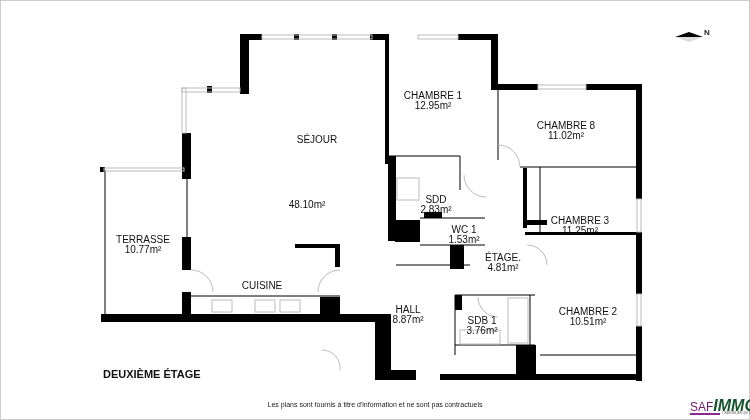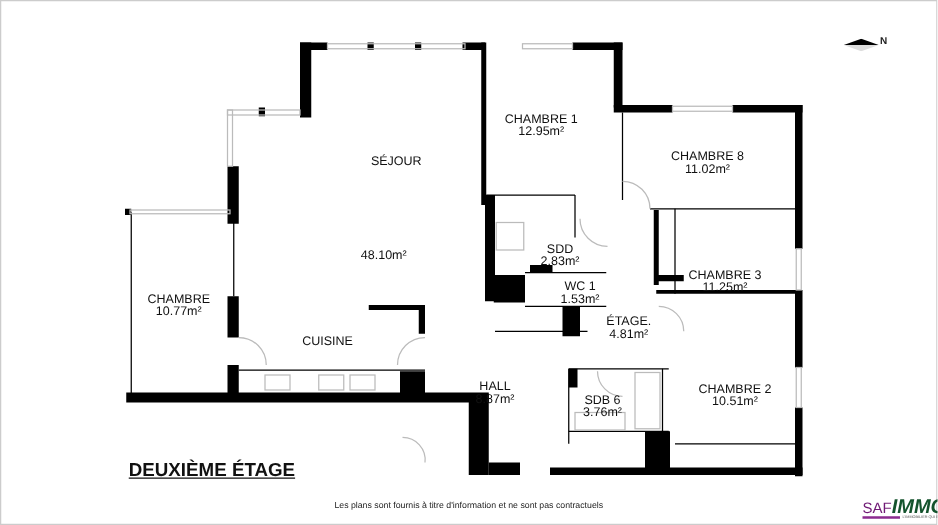--- a/index.html
+++ b/index.html
@@ -1,20 +1,20 @@
 <!DOCTYPE html>
 <html><head>
 <meta charset="utf-8">
 <style>
   html,body{margin:0;padding:0;background:#fff;}
   body{width:750px;height:420px;position:relative;overflow:hidden;font-family:"Liberation Sans",sans-serif;}
   .frame{position:absolute;left:0;top:0;width:748px;height:418px;border:1px solid #ccc;}
   svg{position:absolute;left:0;top:0;}
   .lbl{position:absolute;text-align:center;font-size:10px;color:#111;line-height:10px;white-space:nowrap;transform:translateX(-50%);}
-  .floor{position:absolute;left:103px;top:368px;font-size:15px;font-weight:bold;color:#111;text-decoration:underline;}
+  .floor{position:absolute;left:103px;top:368px;font-size:11px;font-weight:bold;color:#111;}
   .disc{position:absolute;left:0;width:750px;top:401px;text-align:center;font-size:7px;color:#222;}
   .logo{position:absolute;left:690px;top:397px;}
   .logo .saf{color:#701a75;font-size:12px;letter-spacing:0px;}
   .logo .immo{color:#14532d;font-size:16px;font-weight:bold;font-style:italic;}
   .logo .bar{position:absolute;left:0;top:16px;width:30px;height:2px;background:#8b2b8f;}
   .logo .tag{position:absolute;left:32px;top:14px;font-size:3px;color:#555;white-space:nowrap;}
   .compass{position:absolute;left:675px;top:28px;}
   .compass .n{position:absolute;left:29px;top:0;font-size:8px;font-weight:bold;color:#222;}
 </style>
 </head>
@@ -108,67 +108,67 @@
 </svg>
 
 <div class="compass">
   <svg width="28" height="10" style="position:static">
       <polygon points="0,5 14,0 28,5" fill="#000"></polygon>
       <polygon points="0,5 14,10 28,5" fill="#ddd"></polygon>
     </svg>
   <span class="n">N</span>
 </div>
 
-<div class="lbl" style="left:317px;top:125px">
+<div class="lbl" style="left:317px;top:135px">
     <div>SÉJOUR</div>
   </div>
 <div class="lbl" style="left:307px;top:200px">
     <div>48.10m²</div>
   </div>
-<div class="lbl" style="left:262px;top:269px">
+<div class="lbl" style="left:262px;top:281px">
     <div>CUISINE</div>
   </div>
 <div class="lbl" style="left:143px;top:235px">
-    <div>CHAMBRE</div>
+    <div>TERRASSE</div>
     <div>10.77m²</div>
   </div>
 <div class="lbl" style="left:433px;top:91px">
     <div>CHAMBRE 1</div>
     <div>12.95m²</div>
   </div>
 <div class="lbl" style="left:566px;top:121px">
     <div>CHAMBRE 8</div>
     <div>11.02m²</div>
   </div>
 <div class="lbl" style="left:580px;top:216px">
     <div>CHAMBRE 3</div>
     <div>11.25m²</div>
   </div>
 <div class="lbl" style="left:588px;top:307px">
     <div>CHAMBRE 2</div>
     <div>10.51m²</div>
   </div>
-<div class="lbl" style="left:448px;top:195px">
+<div class="lbl" style="left:436px;top:195px">
     <div>SDD</div>
     <div>2.83m²</div>
   </div>
 <div class="lbl" style="left:464px;top:225px">
     <div>WC 1</div>
     <div>1.53m²</div>
   </div>
 <div class="lbl" style="left:503px;top:253px">
     <div>ÉTAGE.</div>
     <div>4.81m²</div>
   </div>
-<div class="lbl" style="left:396px;top:305px">
+<div class="lbl" style="left:408px;top:305px">
     <div>HALL</div>
     <div>8.87m²</div>
   </div>
 <div class="lbl" style="left:482px;top:316px">
-    <div>SDB 6</div>
+    <div>SDB 1</div>
     <div>3.76m²</div>
   </div>
 
 <div class="floor">DEUXIÈME ÉTAGE</div>
 <div class="disc">Les plans sont fournis à titre d'information et ne sont pas contractuels</div>
 
 <div class="logo">
   <span class="saf">SAF</span><span class="immo">IMMO</span>
   <div class="bar"></div>
   <div class="tag">L'IMMOBILIER QUI ENTREPREND</div>

